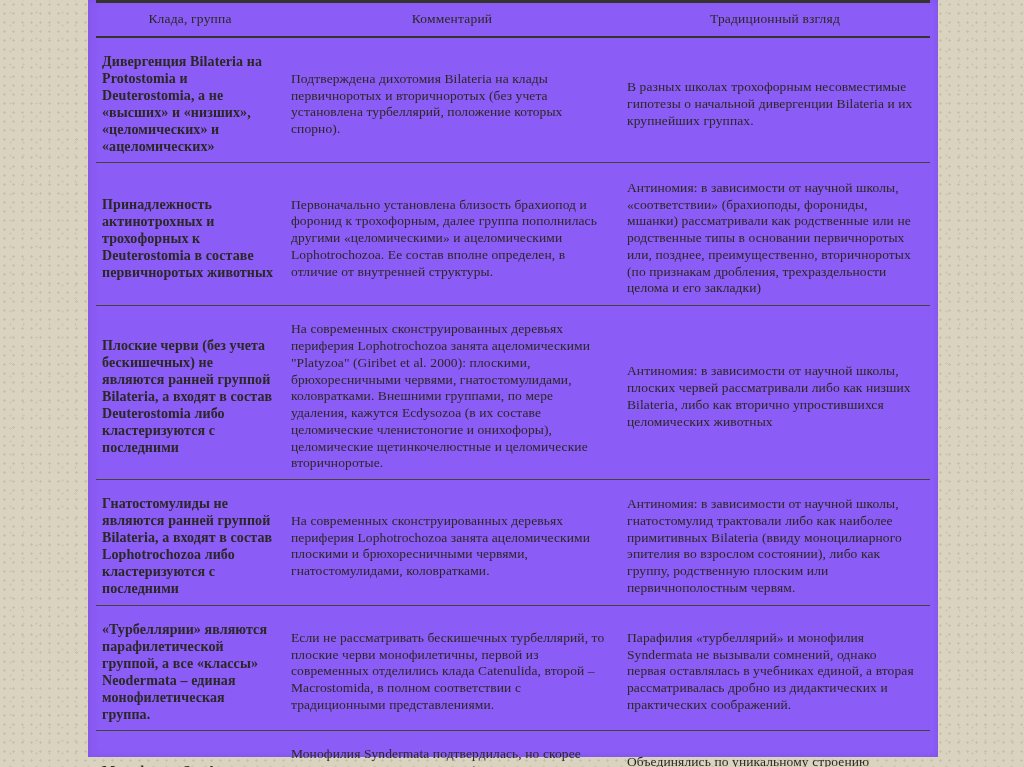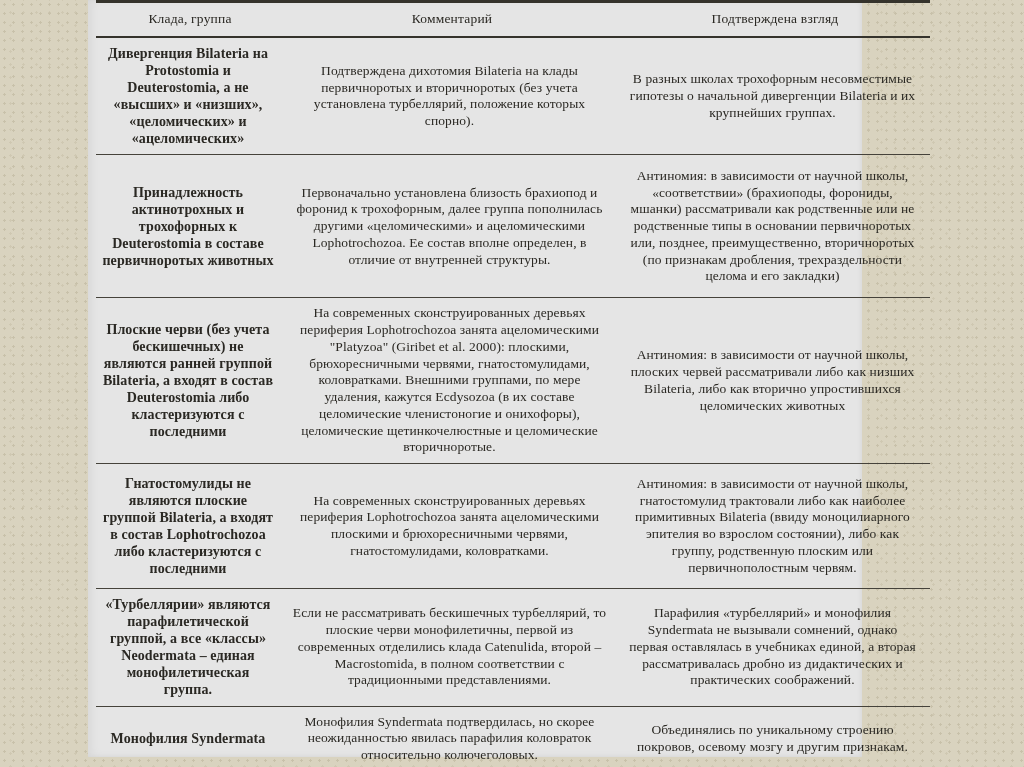--- a/index.html
+++ b/index.html
@@ -16,23 +16,23 @@
       radial-gradient(#c8c1aa 1px, transparent 1.2px),
       radial-gradient(#cfc8b2 1px, transparent 1.2px);
     background-size: 9px 9px, 13px 13px;
     background-position: 0 0, 4px 6px;
     position: relative;
   }
   .card {
     position: absolute;
     left: 88px;
     top: 0;
-    width: 774px;
+    width: 850px;
     height: 757px;
-    background: #e5e5e5;
+    background: #8b5cf6;
     box-shadow: inset 4px 0 8px rgba(0,0,0,0.05), inset -2px 0 5px rgba(0,0,0,0.04);
     padding: 0 8px;
     box-sizing: border-box;
   }
   table {
     border-collapse: collapse;
     width: 100%;
     table-layout: fixed;
     color: #2a2823;
   }
@@ -46,23 +46,22 @@
     font-size: 13.5px;
     padding: 8px 4px 9px 4px;
     text-align: center;
     letter-spacing: 0.2px;
   }
   td {
     border-bottom: 1.5px solid #45423a;
     vertical-align: middle;
     font-size: 13.5px;
     line-height: 1.24;
-    padding: 7px 12px 7px 7px;
+    padding: 15px 12px 7px 7px;
     letter-spacing: 0.1px;
-    text-align: center;
   }
   td.clade {
     font-weight: 700;
     font-size: 14px;
     line-height: 1.22;
     padding-left: 6px;
     padding-right: 10px;
   }
   tbody tr:nth-child(1) { height: 114px; }
   tbody tr:nth-child(2) { height: 143px; }
@@ -78,41 +77,41 @@
   <table>
     <colgroup>
       <col class="c1">
         <col class="c2">
         <col class="c3">
     </colgroup>
     <thead>
       <tr>
         <th>Клада, группа</th>
         <th>Комментарий</th>
-        <th>Подтверждена взгляд</th>
+        <th>Традиционный взгляд</th>
       </tr>
     </thead>
     <tbody>
       <tr>
         <td class="clade">Дивергенция Bilateria на Protostomia и Deuterostomia, а не «высших» и «низших», «целомических» и «ацеломических»</td>
         <td>Подтверждена дихотомия Bilateria на клады первичноротых и вторичноротых (без учета установлена турбеллярий, положение которых спорно).</td>
         <td>В разных школах трохофорным несовместимые гипотезы о начальной дивергенции Bilateria и их крупнейших группах.</td>
       </tr>
       <tr>
         <td class="clade">Принадлежность актинотрохных и трохофорных к Deuterostomia в составе первичноротых животных</td>
         <td>Первоначально установлена близость брахиопод и форонид к трохофорным, далее группа пополнилась другими «целомическими» и ацеломическими Lophotrochozoa. Ее состав вполне определен, в отличие от внутренней структуры.</td>
         <td>Антиномия: в зависимости от научной школы, «соответствии» (брахиоподы, форониды, мшанки) рассматривали как родственные или не родственные типы в основании первичноротых или, позднее, преимущественно, вторичноротых (по признакам дробления, трехраздельности целома и его закладки)</td>
       </tr>
       <tr>
         <td class="clade">Плоские черви (без учета бескишечных) не являются ранней группой Bilateria, а входят в состав Deuterostomia либо кластеризуются с последними</td>
         <td>На современных сконструированных деревьях периферия Lophotrochozoa занята ацеломическими "Platyzoa" (Giribet et al. 2000): плоскими, брюхоресничными червями, гнатостомулидами, коловратками. Внешними группами, по мере удаления, кажутся Ecdysozoa (в их составе целомические членистоногие и онихофоры), целомические щетинкочелюстные и целомические вторичноротые.</td>
         <td>Антиномия: в зависимости от научной школы, плоских червей рассматривали либо как низших Bilateria, либо как вторично упростившихся целомических животных</td>
       </tr>
       <tr>
-        <td class="clade">Гнатостомулиды не являются плоские группой Bilateria, а входят в состав Lophotrochozoa либо кластеризуются с последними</td>
+        <td class="clade">Гнатостомулиды не являются ранней группой Bilateria, а входят в состав Lophotrochozoa либо кластеризуются с последними</td>
         <td>На современных сконструированных деревьях периферия Lophotrochozoa занята ацеломическими плоскими и брюхоресничными червями, гнатостомулидами, коловратками.</td>
         <td>Антиномия: в зависимости от научной школы, гнатостомулид трактовали либо как наиболее примитивных Bilateria (ввиду моноцилиарного эпителия во взрослом состоянии), либо как группу, родственную плоским или первичнополостным червям.</td>
       </tr>
       <tr>
         <td class="clade">«Турбеллярии» являются парафилетической группой, а все «классы» Neodermata – единая монофилетическая группа.</td>
         <td>Если не рассматривать бескишечных турбеллярий, то плоские черви монофилетичны, первой из современных отделились клада Catenulida, второй – Macrostomida, в полном соответствии с традиционными представлениями.</td>
         <td>Парафилия «турбеллярий» и монофилия Syndermata не вызывали сомнений, однако первая оставлялась в учебниках единой, а вторая рассматривалась дробно из дидактических и практических соображений.</td>
       </tr>
       <tr>
         <td class="clade">Монофилия Syndermata</td>

